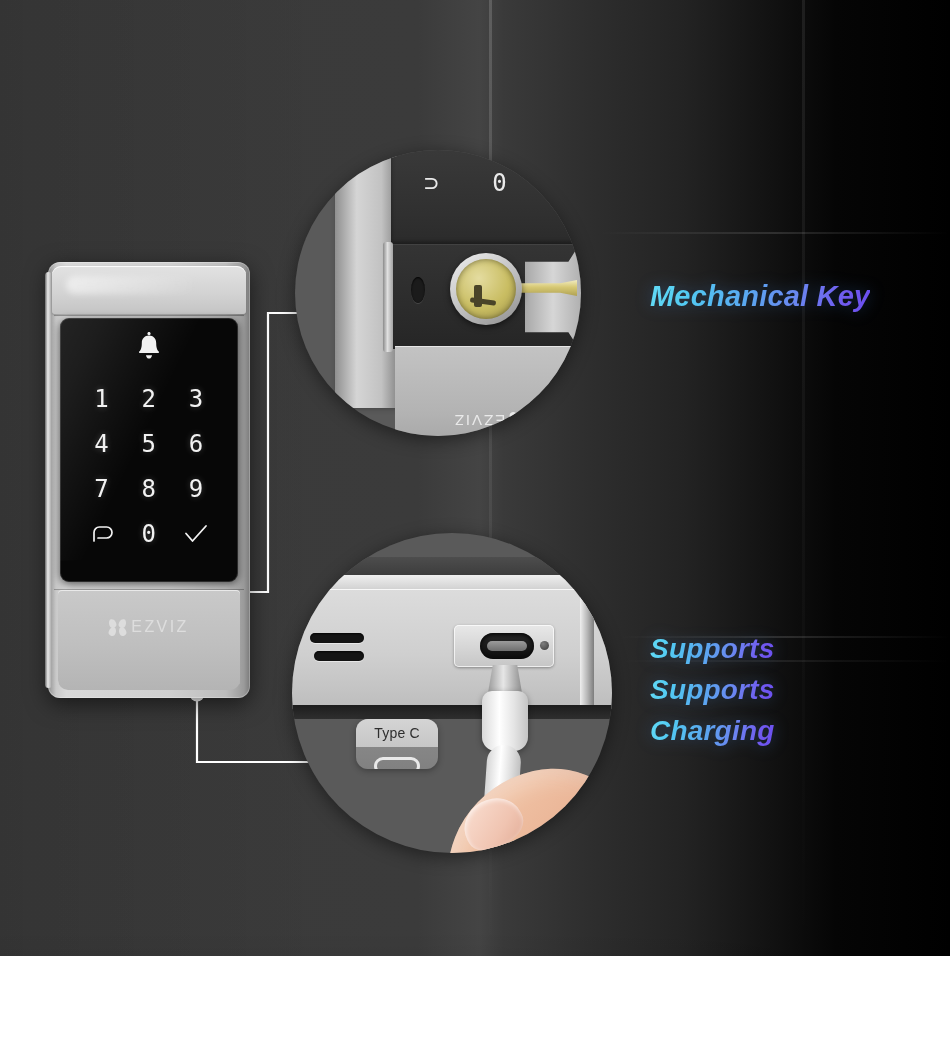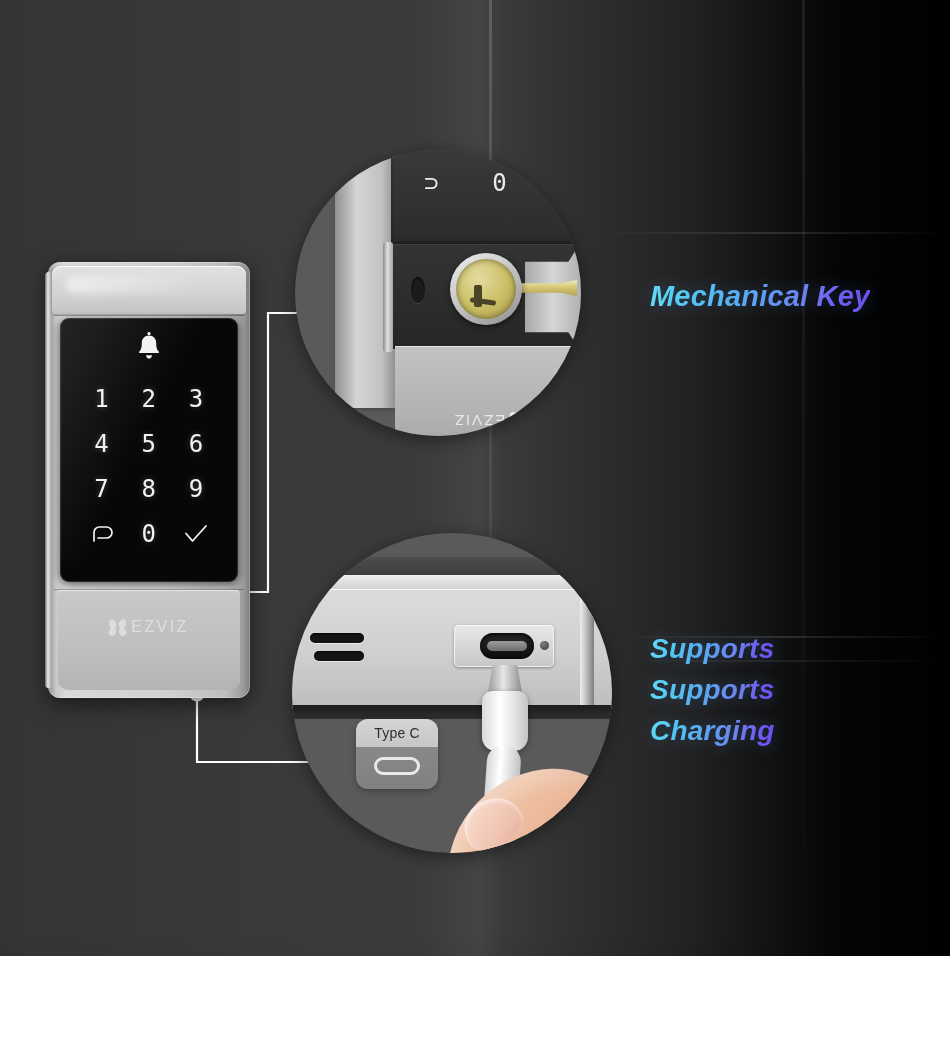--- a/index.html
+++ b/index.html
@@ -279,21 +279,21 @@
     border-radius:56% 56% 48% 48% / 62% 62% 42% 42%;
     background:linear-gradient(150deg,#fadfd2,#f0c4b1 65%,#e3ae99);
     transform:rotate(-16deg);
     box-shadow:inset 0 2px 5px rgba(255,255,255,.7);
   }
   .c-knuckle{
     position:absolute;left:16px;top:76px;width:86px;height:7px;border-radius:4px;
     background:rgba(190,125,98,.32);transform:rotate(6deg);filter:blur(1px);
   }
   .c-typec-badge{
-    position:absolute;left:64px;top:186px;width:82px;height:70px;border-radius:12px;
+    position:absolute;left:64px;top:186px;width:82px;height:50px;border-radius:12px;
     background:linear-gradient(180deg,#8d8d8d,#818181);
     box-shadow:0 2px 6px rgba(0,0,0,.3);
     overflow:hidden;
   }
   .c-typec-head{
     position:absolute;left:0;top:0;width:82px;height:28px;
     background:linear-gradient(180deg,#d4d4d4,#c6c6c6);
     display:flex;align-items:center;justify-content:center;
   }
   .c-typec-label{

